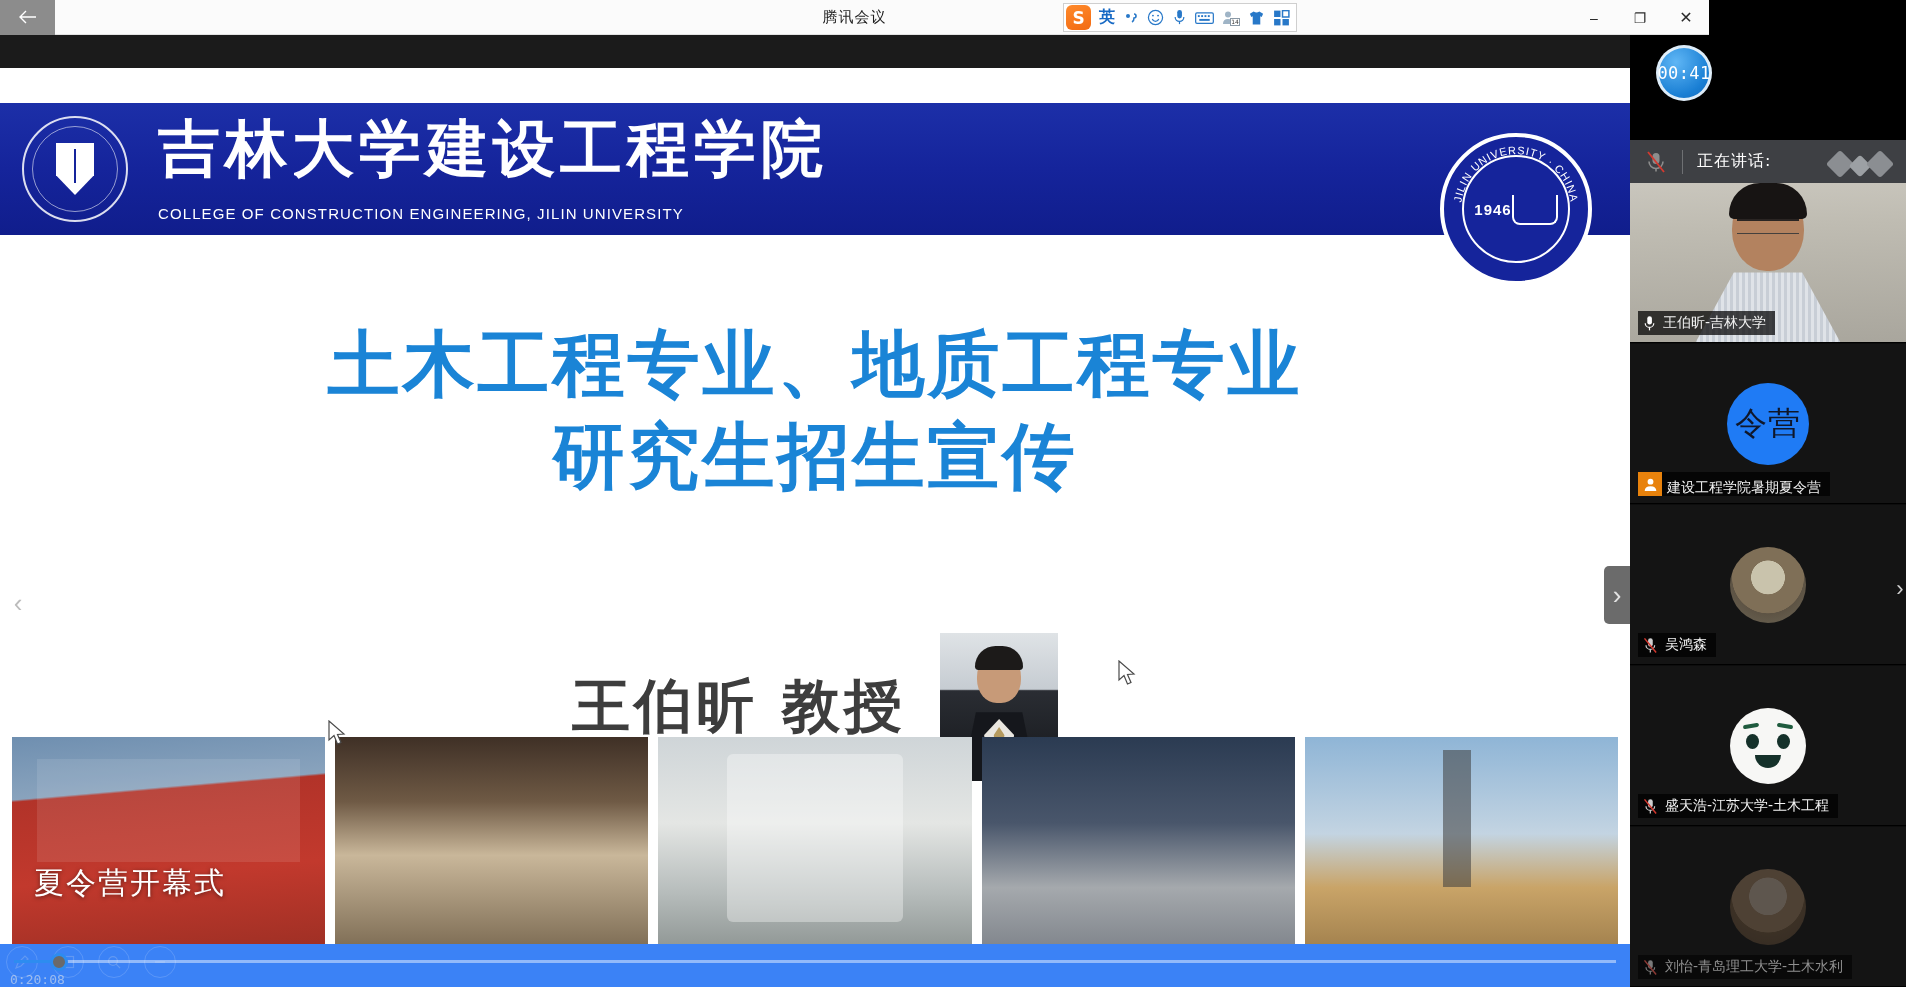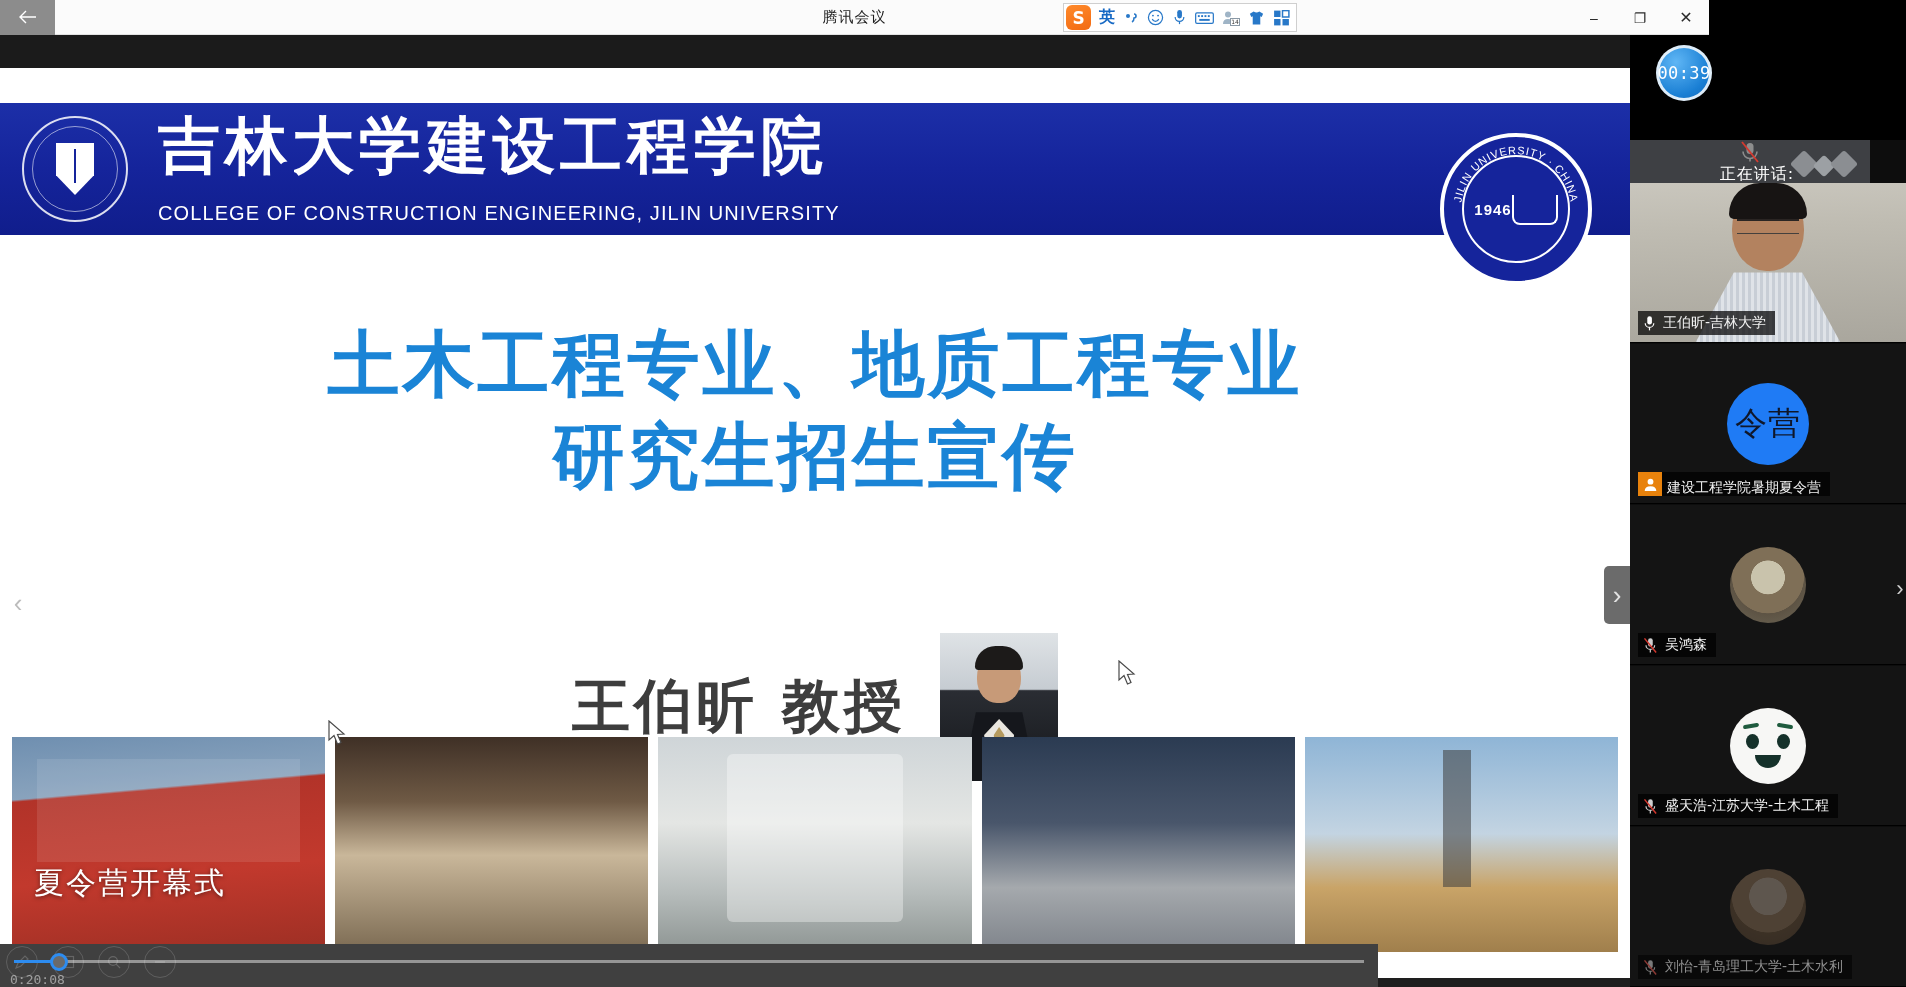--- a/index.html
+++ b/index.html
@@ -89,21 +89,21 @@
   .crest-shield:after{
     content:""; position:absolute; left:50%; top:6px; width:2px; height:34px;
     background:#15249b; transform:translateX(-50%);
   }
   .head-text{ margin-left:30px; }
   .head-cn{
     color:#ffffff; font-size:62px; font-weight:bold; line-height:1.05;
     letter-spacing:5px; font-family:"DejaVu Sans","Liberation Sans",sans-serif;
   }
   .head-en{
-    color:#ffffff; font-size:20px; letter-spacing:1.1px; margin-top:24px;
+    color:#ffffff; font-size:15px; letter-spacing:1.1px; margin-top:24px;
     font-family:"Liberation Sans",sans-serif;
   }
   .seal{
     position:absolute; right:38px; top:30px;
     width:152px; height:152px; border-radius:50%;
     border:4px solid #ffffff; background:#15249b;
     display:flex; align-items:center; justify-content:center;
   }
   .seal-inner{
     width:108px; height:108px; border-radius:50%;
@@ -202,22 +202,22 @@
     color:#d7d7d7; font-size:26px; line-height:1;
   }
   .nav-left{ left:6px; top:505px; color:#bcbcbc; }
   .nav-right{
     right:0; top:498px; width:26px; height:58px;
     background:#6b6b6b; border-radius:5px 0 0 5px; color:#e2e2e2;
   }
 
   
   .playerbar{
-    position:absolute; left:0; bottom:0; width:1378px; height:43px;
-    background:#404040;
+    position:absolute; left:0; bottom:0; width:1630px; height:43px;
+    background:#3b82f6;
   }
   .pb-track{
     position:absolute; left:14px; right:14px; top:16px; height:3px;
     background:rgba(255,255,255,.45);
   }
   .pb-fill{ position:absolute; left:0; top:0; height:3px; width:48px; background:#2d8cf0; }
   .pb-knob{
     position:absolute; left:36px; top:-7px; width:18px; height:18px;
     border-radius:50%; background:#6a6a6a; border:3px solid #2d8cf0;
   }
@@ -247,22 +247,22 @@
   .timer{
     position:absolute; left:26px; top:10px;
     width:56px; height:56px; border-radius:50%;
     background:radial-gradient(circle at 34% 28%,#5fb6f5,#1a7fd4 68%,#1268ba);
     border:3px solid rgba(255,255,255,.85);
     display:flex; align-items:center; justify-content:center;
     color:#ffffff; font-size:17px; letter-spacing:.4px;
     font-family:"DejaVu Sans Mono","Liberation Mono",monospace;
   }
   .speaking{
-    position:absolute; left:0; top:105px; width:240px; height:43px;
-    background:#3e4044; display:flex; align-items:center; gap:0;flex-direction:column;
+    position:absolute; left:0; top:105px; width:276px; height:43px;
+    background:#3e4044; display:flex; align-items:center; gap:0;
   }
   .spk-mic{
     width:52px; height:43px; display:flex; align-items:center; justify-content:center;
     position:relative;
   }
   .spk-div{ width:1px; height:24px; background:rgba(255,255,255,.25); }
   .spk-label{
     color:#ffffff; font-size:16px; margin-left:14px; letter-spacing:1px;
     font-family:"DejaVu Sans","Liberation Sans",sans-serif;
   }
@@ -540,21 +540,21 @@
     <div class="pb-track">
       <div class="pb-fill"></div>
       <div class="pb-knob"></div>
     </div>
     <div class="pb-time">0:20:08</div>
   </div>
 </div>
 
 <div class="rail">
   <div class="rail-top">
-    <div class="timer">00:39</div>
+    <div class="timer">00:41</div>
   </div>
 
   <div class="speaking">
     <div class="spk-mic">
       <svg width="22" height="24" viewBox="0 0 22 24">
         <rect x="7.5" y="3" width="7" height="11" rx="3.5" fill="#8d8d8d"></rect>
         <path d="M4 11.5 a7 7 0 0 0 14 0" stroke="#8d8d8d" stroke-width="1.6" fill="none"></path>
         <path d="M11 18.5 V21.5" stroke="#8d8d8d" stroke-width="1.6"></path>
         <path d="M3 2 L19 22" stroke="#d6392f" stroke-width="1.8"></path>
       </svg>

